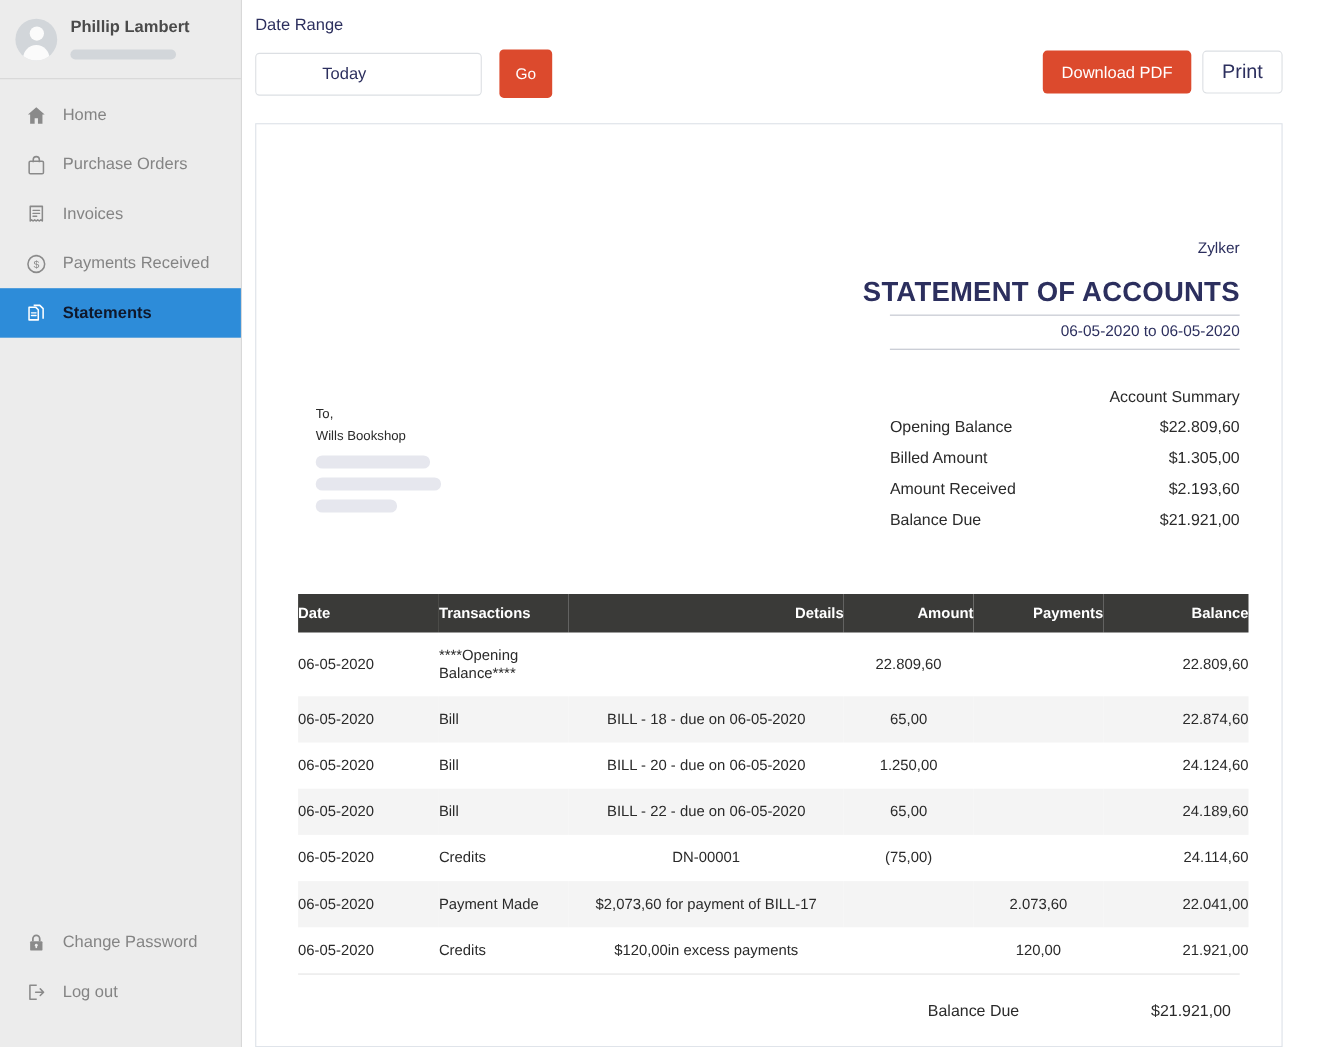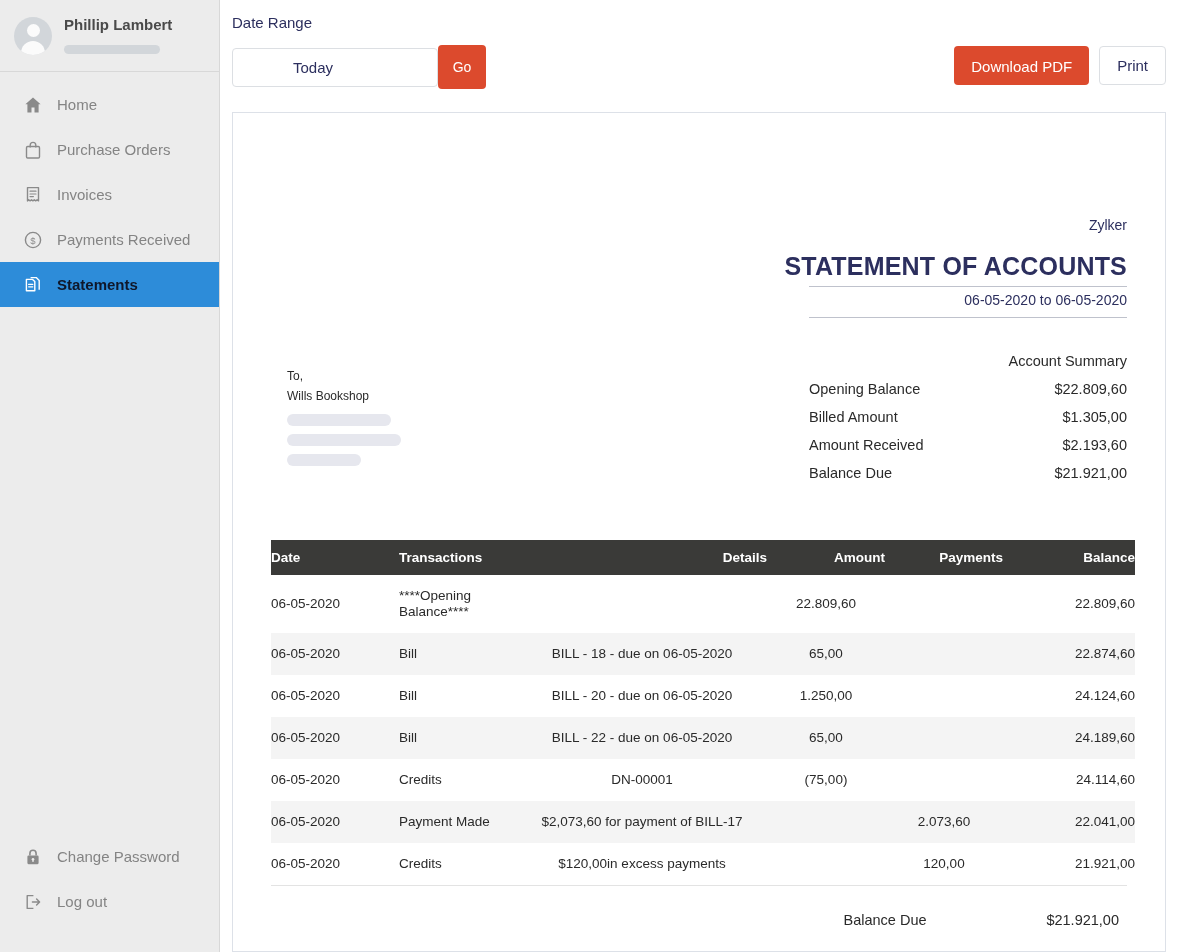--- a/index.html
+++ b/index.html
@@ -121,20 +121,21 @@
   }
   .toolbar-label {
     font-size: 15px;
     color: #2c2f5e;
     margin-left: 0;
     padding-left: 0;
   }
   .toolbar-left {
     display: flex;
     align-items: center;
+    gap: 16px;
     margin-top: 14px;
   }
   .date-input {
     width: 206px;
     height: 39px;
     border: 1px solid #dcdfe3;
     border-radius: 4px;
     background: #fff;
     font-family: "Liberation Sans", sans-serif;
     font-size: 15px;
@@ -173,21 +174,21 @@
     cursor: pointer;
   }
   .btn-print {
     height: 39px;
     padding: 4px 17px;
     background: #fff;
     color: #2c2f5e;
     border: 1px solid #dcdfe3;
     border-radius: 4px;
     font-family: "Liberation Sans", sans-serif;
-    font-size: 15px;
+    font-size: 18px;
     cursor: pointer;
   }
 
   
   .card {
     border: 1px solid #dde1e8;
     background: #fff;
     height: 840px;
     margin-left: 0;
     padding: 0 38px;

